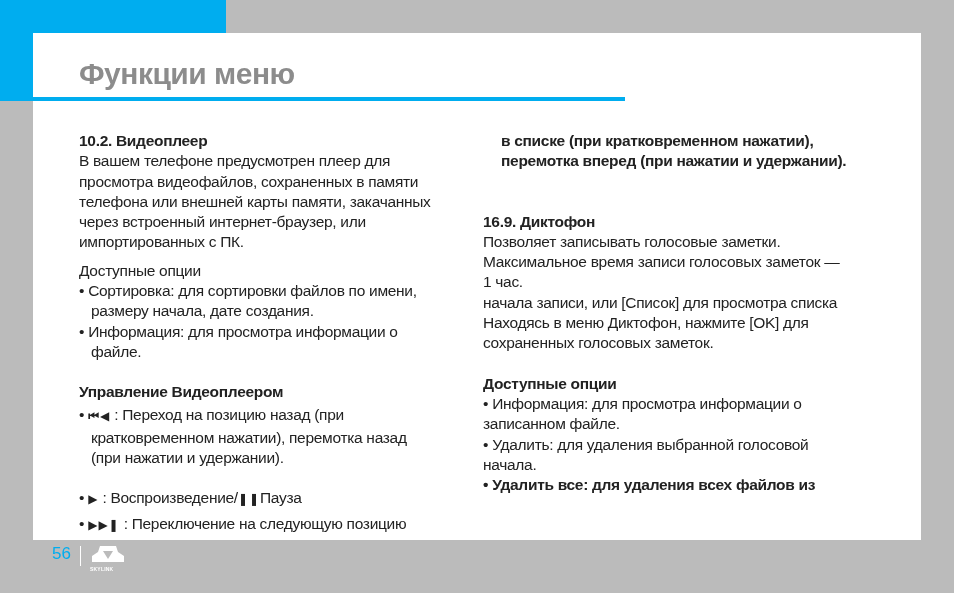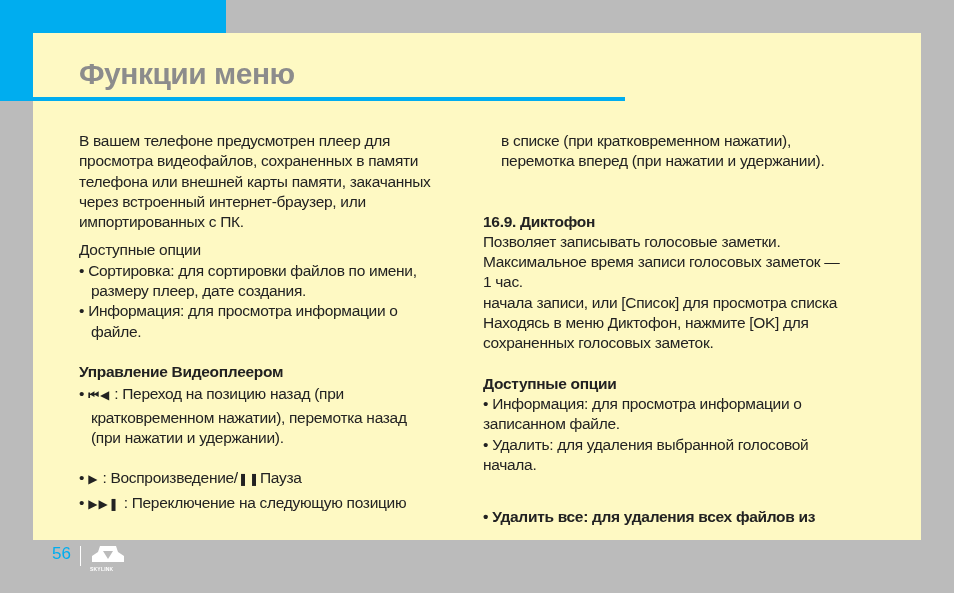--- a/index.html
+++ b/index.html
@@ -5,64 +5,65 @@
     html, body { margin: 0; padding: 0; }
     body {
       width: 954px; height: 593px; position: relative; overflow: hidden;
       background: #bbbbbb;
       font-family: "Liberation Sans", "DejaVu Sans", sans-serif;
       color: #222;
     }
     .blue-corner { position: absolute; left: 0; top: 0; width: 226px; height: 33px; background: #00adef; }
     .blue-strip { position: absolute; left: 0; top: 0; width: 33px; height: 101px; background: #00adef; }
     .page {
-      position: absolute; left: 33px; top: 33px; width: 888px; height: 507px; background: #fef9c3;
+      position: absolute; left: 33px; top: 33px; width: 888px; height: 507px; background: #ffffff;
     }
     .title {
       position: absolute; left: 46px; top: 24px;
       font-size: 30px; font-weight: bold; color: #8c8c8c; letter-spacing: -0.5px;
       margin: 0;
     }
     .title-rule { position: absolute; left: 0; top: 64px; width: 592px; height: 4px; background: #00adef; }
     .col { position: absolute; font-size: 15.5px; line-height: 20.3px; color: #222; letter-spacing: -0.3px; }
     .col-left { left: 46px; top: 98px; width: 370px; }
     .col-right { left: 450px; top: 98px; width: 372px; }
     .h { font-weight: bold; }
     p { margin: 0; }
     .gap { height: 20px; }
     .gap-sm { height: 8px; }
     .indent { padding-left: 12px; }
-    .indent2 { padding-left: 18px; }
+    .indent2 { padding-left: 18px; font-weight: bold; }
     .glyph { font-weight: bold; font-size: 12px; letter-spacing: 1px; }
-    .bold { font-weight: bold; margin-top: 32px; }
+    .bold { font-weight: bold; }
     .footer-num { position: absolute; left: 52px; top: 544px; font-size: 17px; color: #00adef; text-align: center; }
     .footer-sep { position: absolute; left: 80px; top: 546px; width: 1px; height: 20px; background: #ffffff; }
     .logo { position: absolute; left: 88px; top: 544px; width: 40px; height: 28px; }
     .logo-text { position: absolute; left: 90px; top: 566px; font-size: 5px; color: #fff; font-weight: bold; letter-spacing: 0.2px; }
   </style>
 </head>
 <body>
 
 <div class="blue-corner"></div>
 <div class="blue-strip"></div>
 
 <div class="page">
   <h1 class="title">Функции меню</h1>
   <div class="title-rule"></div>
 
   <div class="col col-left">
+    <p class="h">10.2. Видеоплеер</p>
     <p>В вашем телефоне предусмотрен плеер для</p>
     <p>просмотра видеофайлов, сохраненных в памяти</p>
     <p>телефона или внешней карты памяти, закачанных</p>
     <p>через встроенный интернет-браузер, или</p>
     <p>импортированных с ПК.</p>
     <div class="gap-sm"></div>
     <p>Доступные опции</p>
     <p>• Сортировка: для сортировки файлов по имени,</p>
-    <p class="indent">размеру плеер, дате создания.</p>
+    <p class="indent">размеру начала, дате создания.</p>
     <p>• Информация: для просмотра информации о</p>
     <p class="indent">файле.</p>
     <div class="gap"></div>
     <p class="h">Управление Видеоплеером</p>
 
     <p style="margin-top:2px">
       <span>•</span>
       <span class="glyph">⏮◀</span>
       <span>: Переход на позицию назад (при</span>
     </p>

